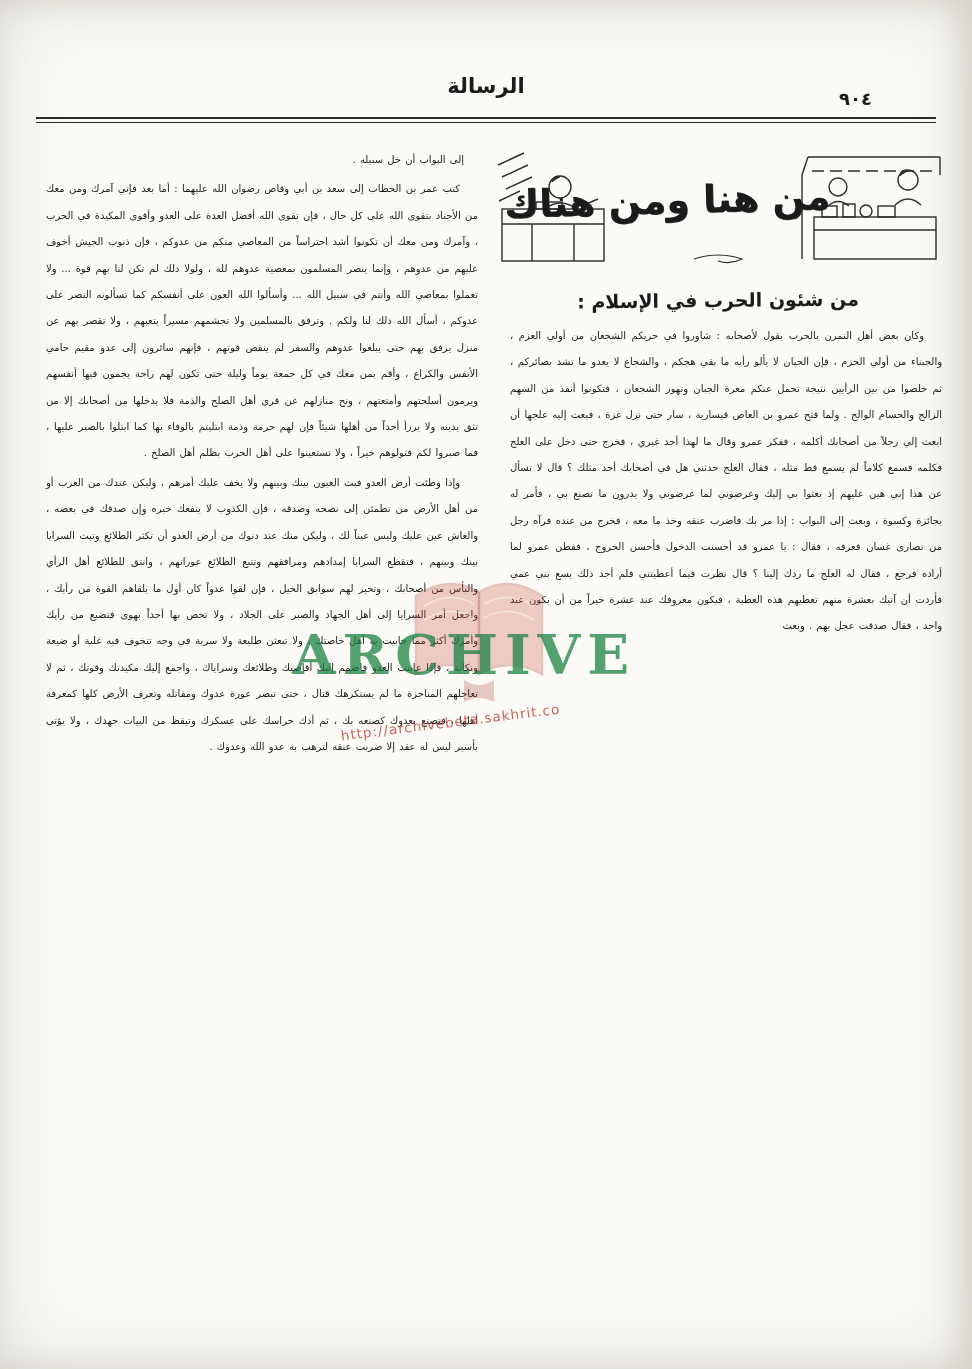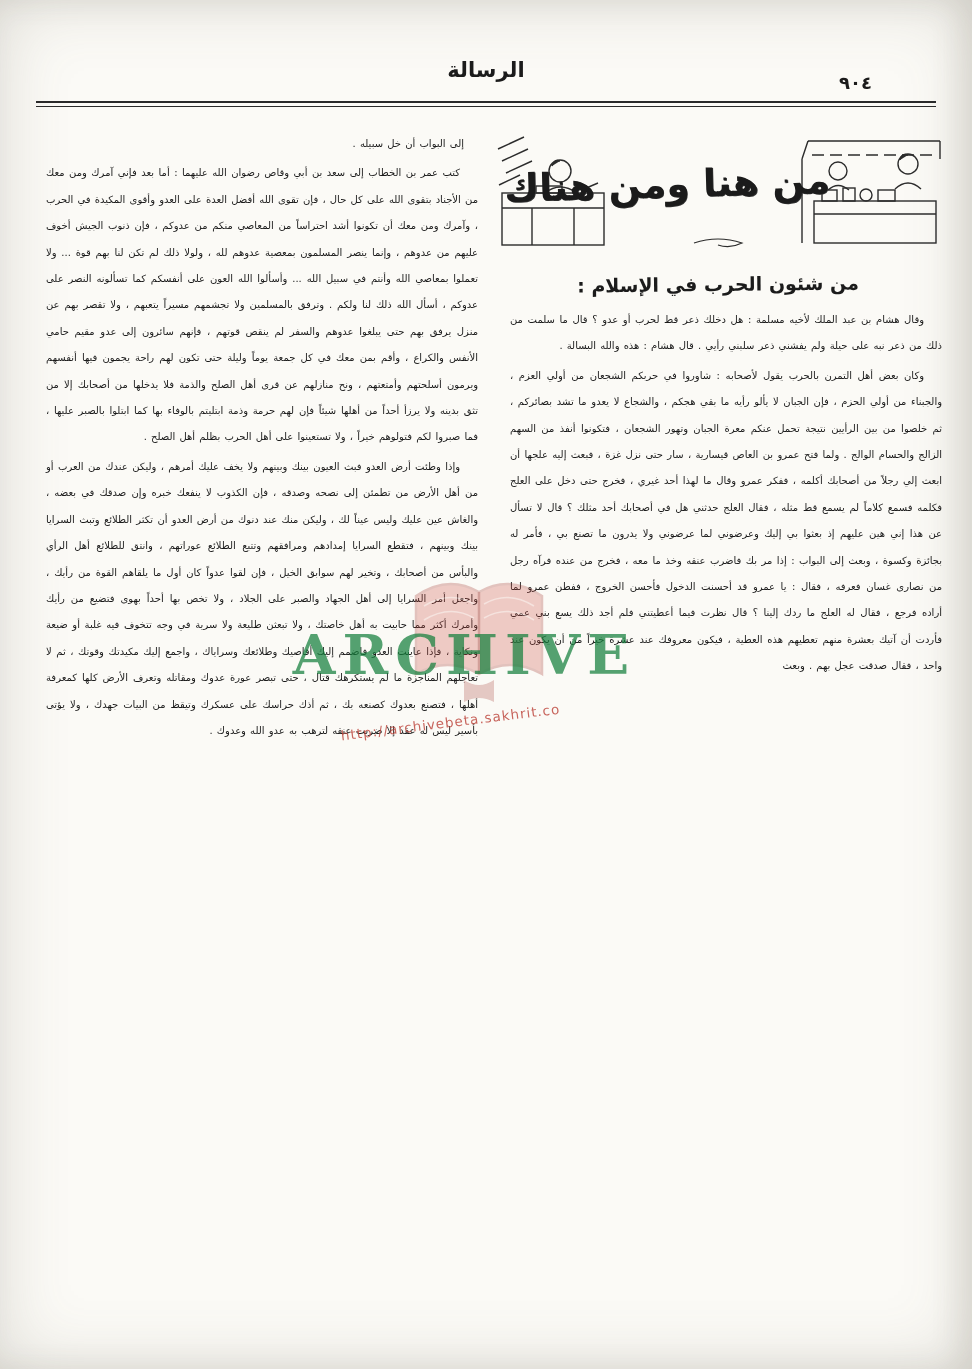--- a/index.html
+++ b/index.html
@@ -10,21 +10,21 @@
     height: 1369px;
     margin: 0 auto;
     background: #fbfaf6;
     overflow: hidden;
     color: #1b1b1b;
     font-family: "DejaVu Sans", sans-serif;
     box-shadow: inset 0 0 70px rgba(95,88,74,0.20), inset -14px 0 28px rgba(95,88,74,0.12);
   }
 
   
-  .header { padding-top: 58px; }
+  .header { padding-top: 74px; }
   .masthead { position: relative; height: 36px; }
   .magazine-title {
     position: absolute; left: 50%; transform: translateX(-50%);
     font-size: 21px; font-weight: bold; letter-spacing: 1px;
   }
   .page-number {
     position: absolute; right: 100px; top: 14px;
     font-size: 18px; font-weight: bold;
   }
   .rule-thick { border-top: 2.5px solid #2a2a2a; margin: 7px 36px 0 36px; }
@@ -147,21 +147,20 @@
 
           <g stroke="#2c2c2c" fill="none" stroke-width="1.2">
             <path d="M200 112 Q224 104 248 112 Q236 118 224 114"></path>
           </g>
         </svg>
         <div class="banner-callig">من هنا ومن هناك</div>
       </div>
 
       <div class="section-heading">من شئون الحرب في الإسلام :</div>
 
-      <p>وقال هشام بن عبد الملك لأخيه مسلمة : هل دخلك ذعر قط لحرب أو عدو ؟ قال ما سلمت من ذلك من ذعر نبه على حيلة ولم يفشني ذعر سلبني رأيي . قال هشام : هذه والله البسالة .</p>
       <p>وكان بعض أهل التمرن بالحرب يقول لأصحابه : شاوروا في حربكم الشجعان من أولي العزم ، والجبناء من أولي الحزم ، فإن الجبان لا يألو رأيه ما بقي هجكم ، والشجاع لا يعدو ما تشد بصائركم ، ثم خلصوا من بين الرأيين نتيجة تحمل عنكم معرة الجبان وتهور الشجعان ، فتكونوا أنفذ من السهم الزالج والحسام الوالج . ولما فتح عمرو بن العاص قيسارية ، سار حتى نزل غزة ، فبعث إليه علجها أن ابعث إلي رجلاً من أصحابك أكلمه ، ففكر عمرو وقال ما لهذا أحد غيري ، فخرج حتى دخل على العلج فكلمه فسمع كلاماً لم يسمع قط مثله ، فقال العلج حدثني هل في أصحابك أحد مثلك ؟ قال لا تسأل عن هذا إني هين عليهم إذ بعثوا بي إليك وعرضوني لما عرضوني ولا يدرون ما تصنع بي ، فأمر له بجائزة وكسوة ، وبعث إلى البواب : إذا مر بك فاضرب عنقه وخذ ما معه ، فخرج من عنده فرآه رجل من نصارى غسان فعرفه ، فقال : يا عمرو قد أحسنت الدخول فأحسن الخروج ، ففطن عمرو لما أراده فرجع ، فقال له العلج ما ردك إلينا ؟ قال نظرت فيما أعطيتني فلم أجد ذلك يسع بني عمي فأردت أن آتيك بعشرة منهم تعطيهم هذه العطية ، فيكون معروفك عند عشرة خيراً من أن يكون عند واحد ، فقال صدقت عجل بهم . وبعث</p>
     </div>
 
     <div class="col body-text">
       <p class="continuation">إلى البواب أن خل سبيله .</p>
       <p>كتب عمر بن الخطاب إلى سعد بن أبي وقاص رضوان الله عليهما : أما بعد فإني آمرك ومن معك من الأجناد بتقوى الله على كل حال ، فإن تقوى الله أفضل العدة على العدو وأقوى المكيدة في الحرب ، وآمرك ومن معك أن تكونوا أشد احتراساً من المعاصي منكم من عدوكم ، فإن ذنوب الجيش أخوف عليهم من عدوهم ، وإنما ينصر المسلمون بمعصية عدوهم لله ، ولولا ذلك لم تكن لنا بهم قوة ... ولا تعملوا بمعاصي الله وأنتم في سبيل الله ... وأسألوا الله العون على أنفسكم كما تسألونه النصر على عدوكم ، أسأل الله ذلك لنا ولكم . وترفق بالمسلمين ولا تجشمهم مسيراً يتعبهم ، ولا تقصر بهم عن منزل يرفق بهم حتى يبلغوا عدوهم والسفر لم ينقص قوتهم ، فإنهم سائرون إلى عدو مقيم حامي الأنفس والكراع ، وأقم بمن معك في كل جمعة يوماً وليلة حتى تكون لهم راحة يجمون فيها أنفسهم ويرمون أسلحتهم وأمتعتهم ، ونح منازلهم عن قرى أهل الصلح والذمة فلا يدخلها من أصحابك إلا من تثق بدينه ولا يرزأ أحداً من أهلها شيئاً فإن لهم حرمة وذمة ابتليتم بالوفاء بها كما ابتلوا بالصبر عليها ، فما صبروا لكم فتولوهم خيراً ، ولا تستعينوا على أهل الحرب بظلم أهل الصلح .</p>
       <p>وإذا وطئت أرض العدو فبث العيون بينك وبينهم ولا يخف عليك أمرهم ، وليكن عندك من العرب أو من أهل الأرض من تطمئن إلى نصحه وصدقه ، فإن الكذوب لا ينفعك خبره وإن صدقك في بعضه ، والغاش عين عليك وليس عيناً لك ، وليكن منك عند دنوك من أرض العدو أن تكثر الطلائع وتبث السرايا بينك وبينهم ، فتقطع السرايا إمدادهم ومرافقهم وتتبع الطلائع عوراتهم ، وانتق للطلائع أهل الرأي والبأس من أصحابك ، وتخير لهم سوابق الخيل ، فإن لقوا عدواً كان أول ما يلقاهم القوة من رأيك ، واجعل أمر السرايا إلى أهل الجهاد والصبر على الجلاد ، ولا تخص بها أحداً بهوى فتضيع من رأيك وأمرك أكثر مما حابيت به أهل خاصتك ، ولا تبعثن طليعة ولا سرية في وجه تتخوف فيه غلبة أو ضيعة ونكاية ، فإذا عاينت العدو فاضمم إليك أقاصيك وطلائعك وسراياك ، واجمع إليك مكيدتك وقوتك ، ثم لا تعاجلهم المناجزة ما لم يستكرهك قتال ، حتى تبصر عورة عدوك ومقاتله وتعرف الأرض كلها كمعرفة أهلها ، فتصنع بعدوك كصنعه بك ، ثم أذك حراسك على عسكرك وتيقظ من البيات جهدك ، ولا يؤتى بأسير ليس له عقد إلا ضربت عنقه لترهب به عدو الله وعدوك .</p>
     </div>
 
   </div>

